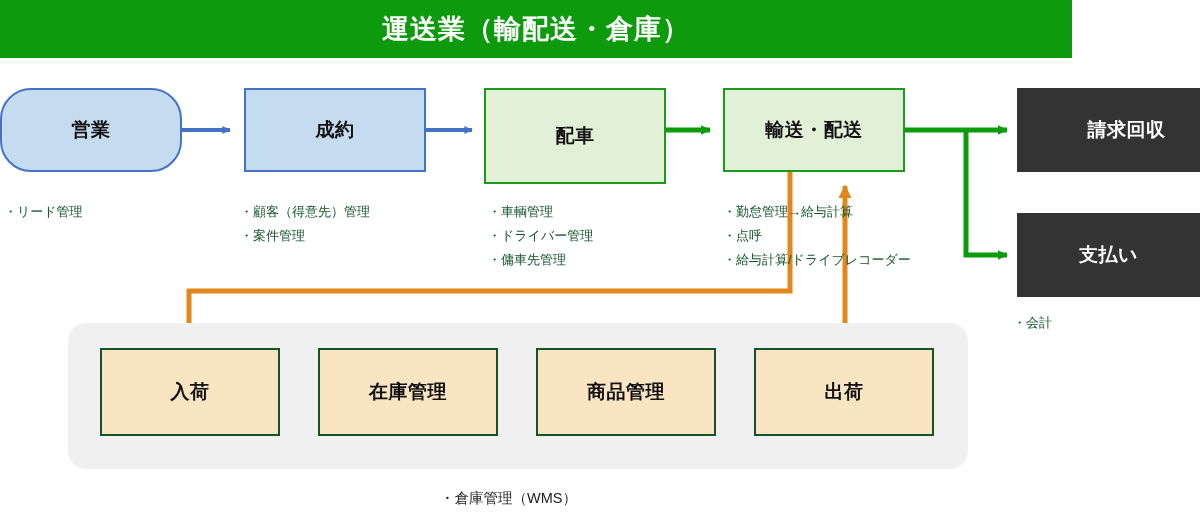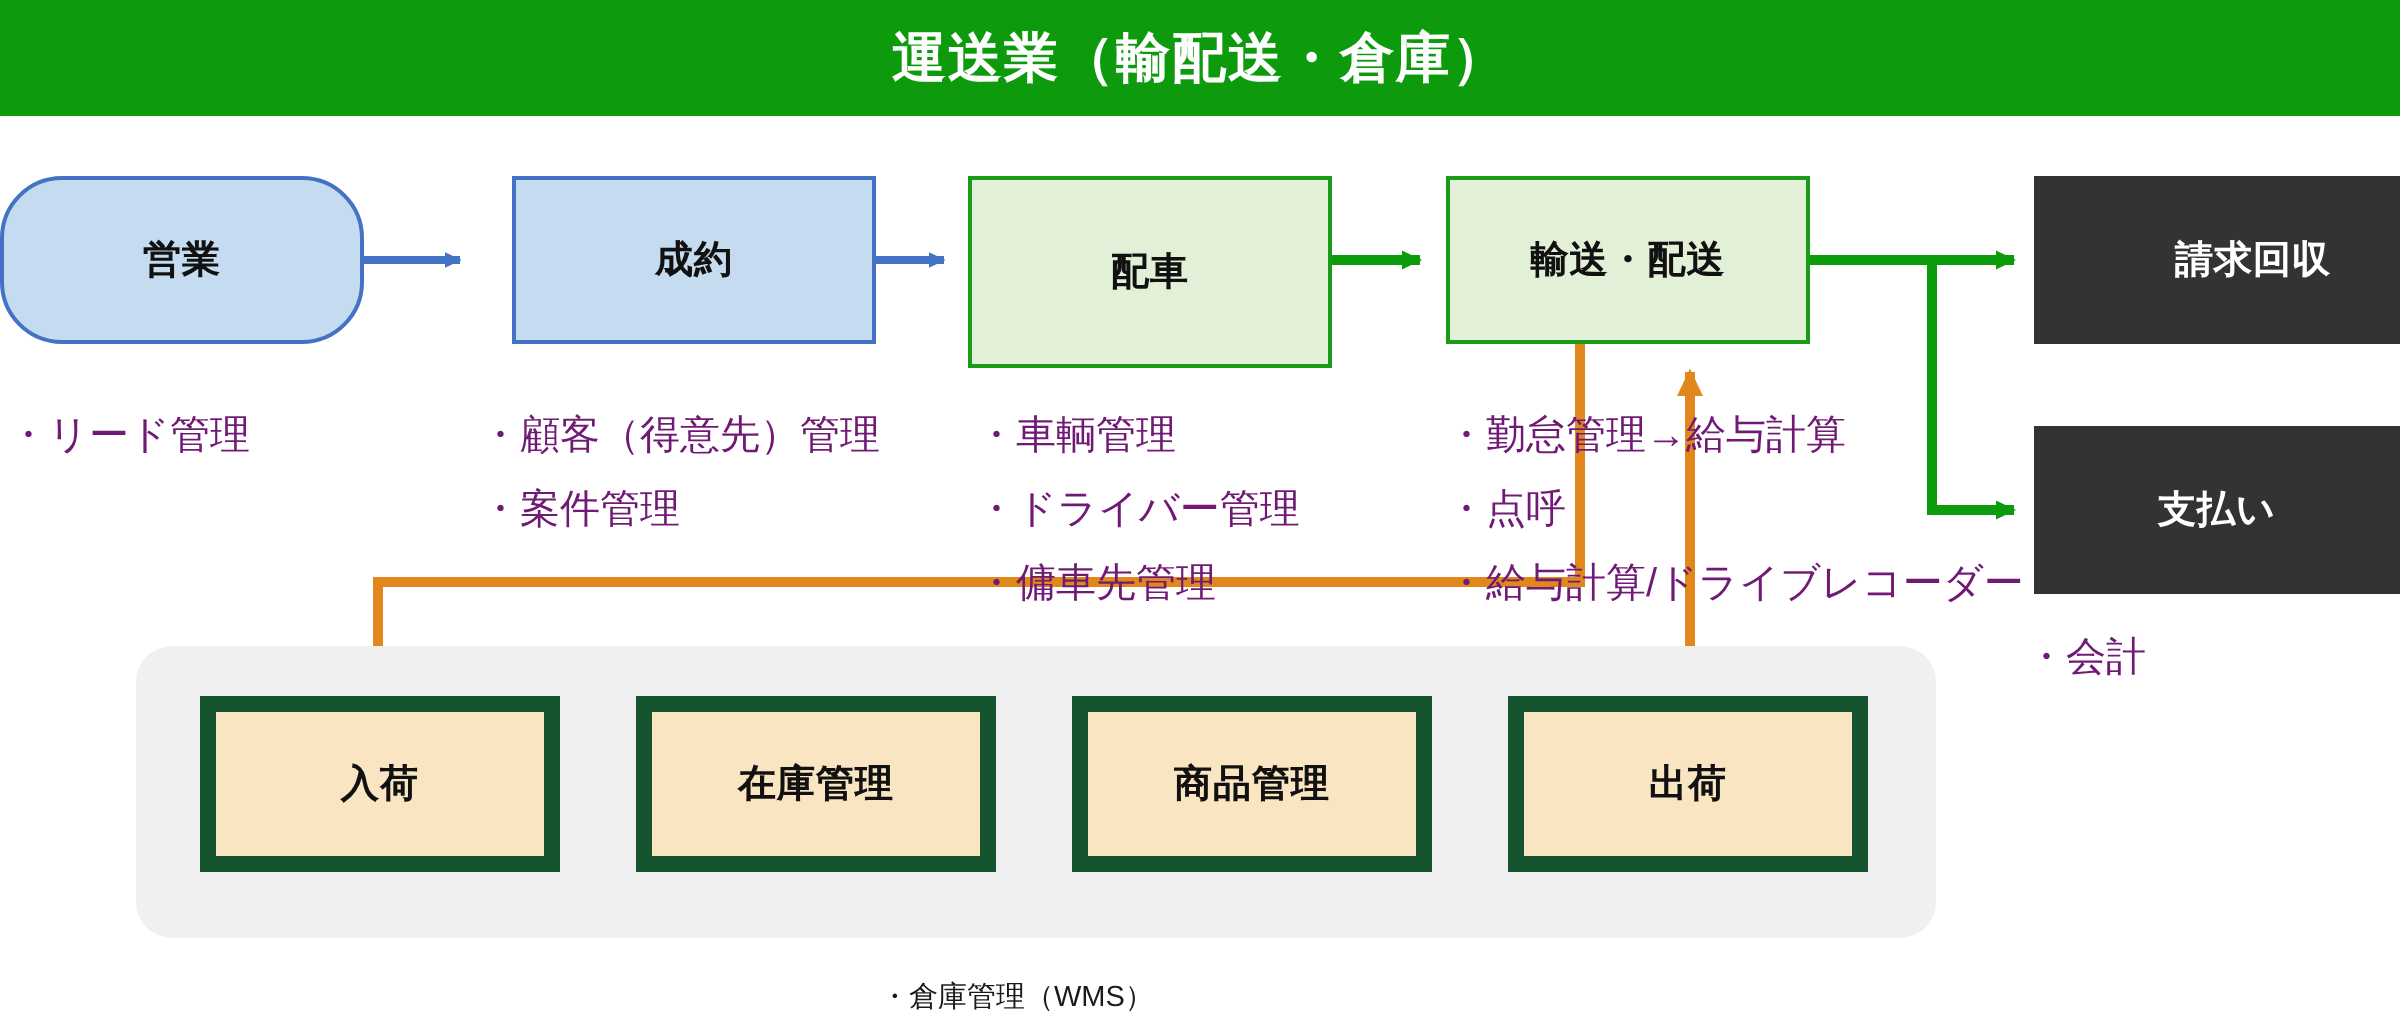--- a/index.html
+++ b/index.html
@@ -7,51 +7,51 @@
     width:1200px;height:516px;
     background:#ffffff;
     font-family:"Liberation Sans","DejaVu Sans",sans-serif;
     position:relative;overflow:hidden;
     -webkit-font-smoothing:antialiased;
   }
   #stage{position:relative;width:1200px;height:516px;}
 
   
   .titlebar{
-    position:absolute;left:0;top:0;width:1200px;height:58px;
+    position:absolute;left:0;top:0;width:1072px;height:58px;
     background:#0d9b0d;
     display:flex;align-items:center;justify-content:center;
   }
   .titlebar .title{
     color:#ffffff;font-size:27px;font-weight:bold;letter-spacing:1px;
   }
 
   
   #wires{position:absolute;left:0;top:0;width:1200px;height:516px;pointer-events:none;}
 
   
   .node{
     position:absolute;box-sizing:border-box;
     display:flex;align-items:center;justify-content:center;
     font-size:19px;font-weight:bold;letter-spacing:.5px;
   }
   .node.blue{background:#c5dcf0;border:2px solid #4472c4;color:#111;}
   .node.green{background:#e1f0d7;border:2px solid #1a9b1a;color:#111;}
   .node.dark{background:#333333;border:0;color:#ffffff;}
-  .node.orange{background:#fae5c3;border:8px solid #14532d;color:#111;}
+  .node.orange{background:#fae5c3;border:2px solid #14532d;color:#111;}
 
   
   .wms-panel{
     position:absolute;box-sizing:border-box;
     background:#f0f0f0;border-radius:18px;
   }
 
   
   .note{
-    position:absolute;font-size:20px;color:#701a75;line-height:1.85;
+    position:absolute;font-size:13px;color:#14532d;line-height:1.85;
     white-space:nowrap;
   }
   .note div{white-space:nowrap;}
   .caption{
     position:absolute;font-size:14.5px;color:#1a1a1a;white-space:nowrap;
   }
 </style>
 </head>
 <body>
 
@@ -115,21 +115,21 @@
       <line x1="716" y1="392" x2="747" y2="392" stroke="#e2871c" stroke-width="5" marker-end="url(#ah-orange)"></line>
     </g>
   </svg>
 
   <div class="wms-panel" style="left:68px;top:323px;width:900px;height:146px;"></div>
 
   <div class="node blue" style="left:0px;top:88px;width:182px;height:84px;border-radius:31px;">
     <span>営業</span>
   </div>
 
-  <div class="node blue" style="left:256px;top:88px;width:182px;height:84px;">
+  <div class="node blue" style="left:244px;top:88px;width:182px;height:84px;">
     <span>成約</span>
   </div>
 
   <div class="node green" style="left:484px;top:88px;width:182px;height:96px;">
     <span>配車</span>
   </div>
 
   <div class="node green" style="left:723px;top:88px;width:182px;height:84px;">
     <span>輸送・配送</span>
   </div>

